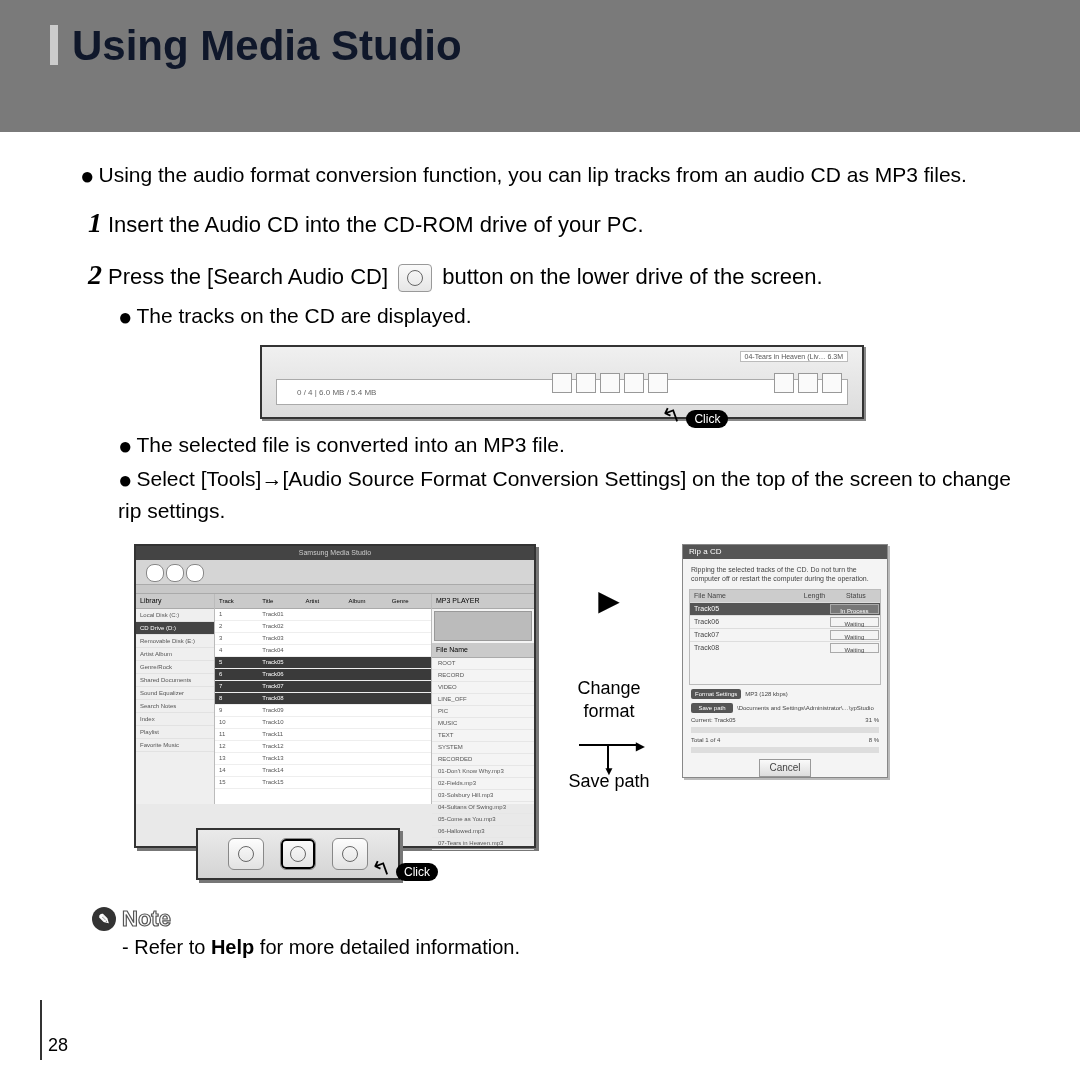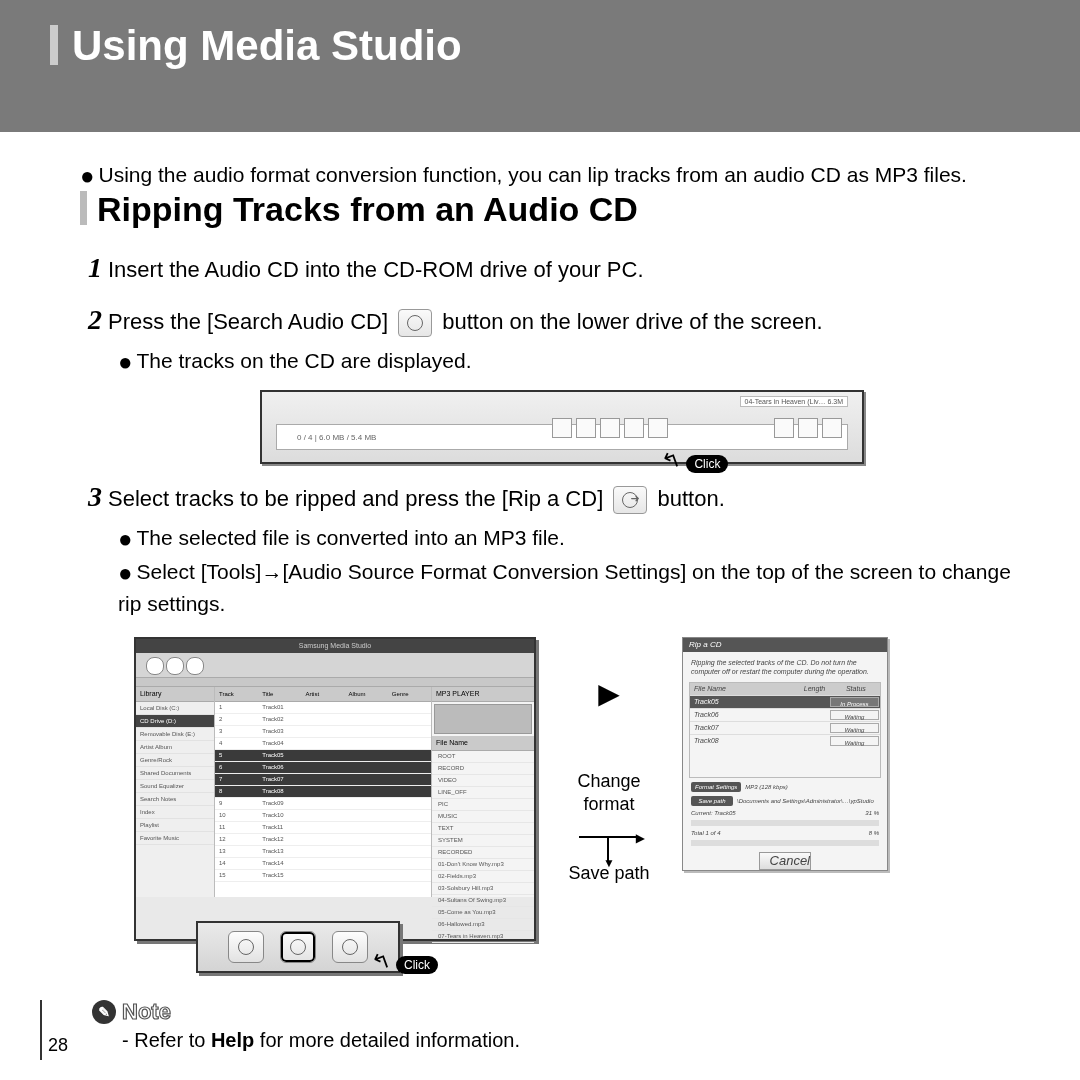--- a/index.html
+++ b/index.html
@@ -16,21 +16,21 @@
     width: 1080px;
     height: 1080px;
     position: relative;
   }
   .header-band {
     background: #7a7a7a;
     padding: 22px 50px 0 50px;
     height: 110px;
   }
   .header-title {
-    color: #ffffff;
+    color: #0f172a;
     font-size: 42px;
     font-weight: bold;
   }
   .divider-bar {
     display: inline-block;
     width: 8px;
     height: 40px;
     background: #ccc;
     vertical-align: -5px;
     margin-right: 14px;
@@ -242,41 +242,40 @@
   .arrow-cross .rt{position:absolute;right:-6px;top:9px;font-size:12px;}
   .arrow-cross .dn{position:absolute;left:24px;top:34px;font-size:12px;}
 
   .fig-dialog {
     width: 204px;
     border: 1px solid #888;
     background:#f4f4f4;
     box-shadow: 2px 2px 0 #bbb;
     font-size: 8px;
     color:#444;
-    font-style:italic;
   }
   .fig-dialog .dtitle{background:#555;color:#fff;height:14px;line-height:14px;padding-left:6px;font-size:8px;}
   .fig-dialog .dmsg{padding:6px 8px;font-size:7px;line-height:1.3;}
   .fig-dialog .dtable{margin:0 6px;border:1px solid #bbb;}
   .fig-dialog .dth{background:#ccc;height:12px;display:flex;font-size:7px;}
   .fig-dialog .dth span:nth-child(1){flex:3;padding-left:4px;line-height:12px;}
   .fig-dialog .dth span:nth-child(2){flex:1;line-height:12px;text-align:center;}
   .fig-dialog .dth span:nth-child(3){flex:1.4;line-height:12px;text-align:center;}
   .fig-dialog .drow{height:12px;display:flex;font-size:7px;border-top:1px solid #ddd;}
   .fig-dialog .drow span:nth-child(1){flex:3;padding-left:4px;line-height:12px;}
   .fig-dialog .drow span:nth-child(2){flex:1;line-height:12px;}
   .fig-dialog .drow span:nth-child(3){flex:1.4;line-height:12px;text-align:center;border:1px solid #aaa;margin:1px;font-size:6px;}
   .fig-dialog .drow.sel{background:#555;color:#fff;}
   .fig-dialog .drow.sel span:nth-child(3){background:#777;}
   .fig-dialog .dspace{height:30px;}
   .fig-dialog .dfield{margin:4px 8px;display:flex;align-items:center;gap:4px;font-size:6px;}
   .fig-dialog .dfield .lab{background:#555;color:#fff;padding:2px 4px;border-radius:2px;min-width:34px;text-align:center;}
   .fig-dialog .dstat{margin:4px 8px;font-size:6px;display:flex;justify-content:space-between;}
   .fig-dialog .dprog{height:6px;margin:4px 8px;background:#ddd;}
-  .fig-dialog .dbtn{width:50px;height:16px;margin:6px auto 0;background:linear-gradient(#fafafa,#ddd);border:1px solid #999;font-size:13px;text-align:right;line-height:16px;}
+  .fig-dialog .dbtn{width:50px;height:16px;margin:6px auto 0;background:linear-gradient(#fafafa,#ddd);border:1px solid #999;font-size:10px;text-align:center;line-height:16px;}
 
   .note-row {
     margin-top: 58px;
     margin-left: 12px;
   }
   .note-head {
     font-size: 22px;
     color:#fff;
     -webkit-text-stroke: 1.2px #555;
     font-weight:bold;
@@ -308,23 +307,20 @@
     <div class="header-title">
       <span class="divider-bar"></span><span>Using Media Studio</span>
     </div>
   </div>
 
   <div class="content">
     <div class="bullet-line">
       <span class="bullet-dot">●</span><span>Using the audio format conversion function, you can lip tracks from an audio CD as MP3 files.</span>
     </div>
 
-    <div class="section-title">
-      <span class="section-bar"></span><span>Ripping Tracks from an Audio CD</span>
-    </div>
 
     <div class="step">
       <span class="step-num">1</span><span>Insert the Audio CD into the CD-ROM drive of your PC.</span>
     </div>
 
     <div class="step">
       <span class="step-num">2</span><span>Press the [Search Audio CD]</span>
       <span class="inline-icon"></span>
       <span>button on the lower drive of the screen.</span>
     </div>
@@ -347,25 +343,20 @@
       <div class="icons-right">
           <span></span>
           <span></span>
           <span></span>
         </div>
       <div class="search-cursor">
         <span class="cursor-glyph">↰</span><span class="click-label">Click</span>
       </div>
     </div>
 
-    <div class="step">
-      <span class="step-num">3</span><span>Select tracks to be ripped and press the [Rip a CD]</span>
-      <span class="inline-icon rip"></span>
-      <span>button.</span>
-    </div>
     <div class="sub-bullet">
       <span class="bullet-dot">●</span><span>The selected file is converted into an MP3 file.</span>
     </div>
     <div class="sub-bullet">
       <span class="bullet-dot">●</span><span>Select [Tools]→[Audio Source Format Conversion Settings] on the top of the screen to change rip settings.</span>
     </div>
 
     <div class="figures-row">
 
       <div class="fig-app">

